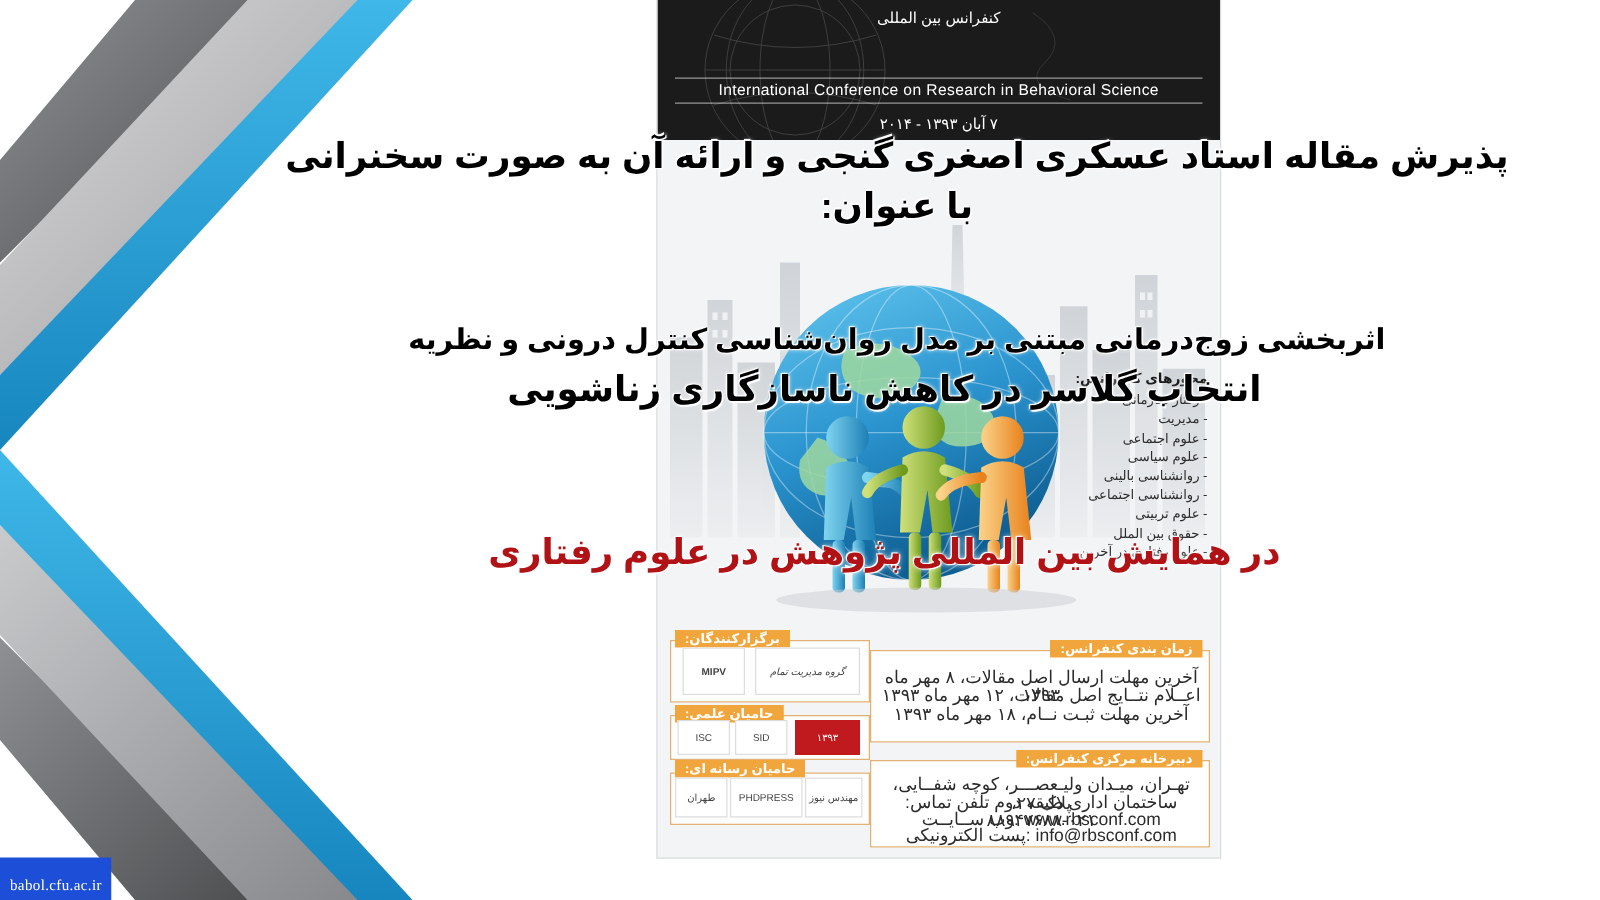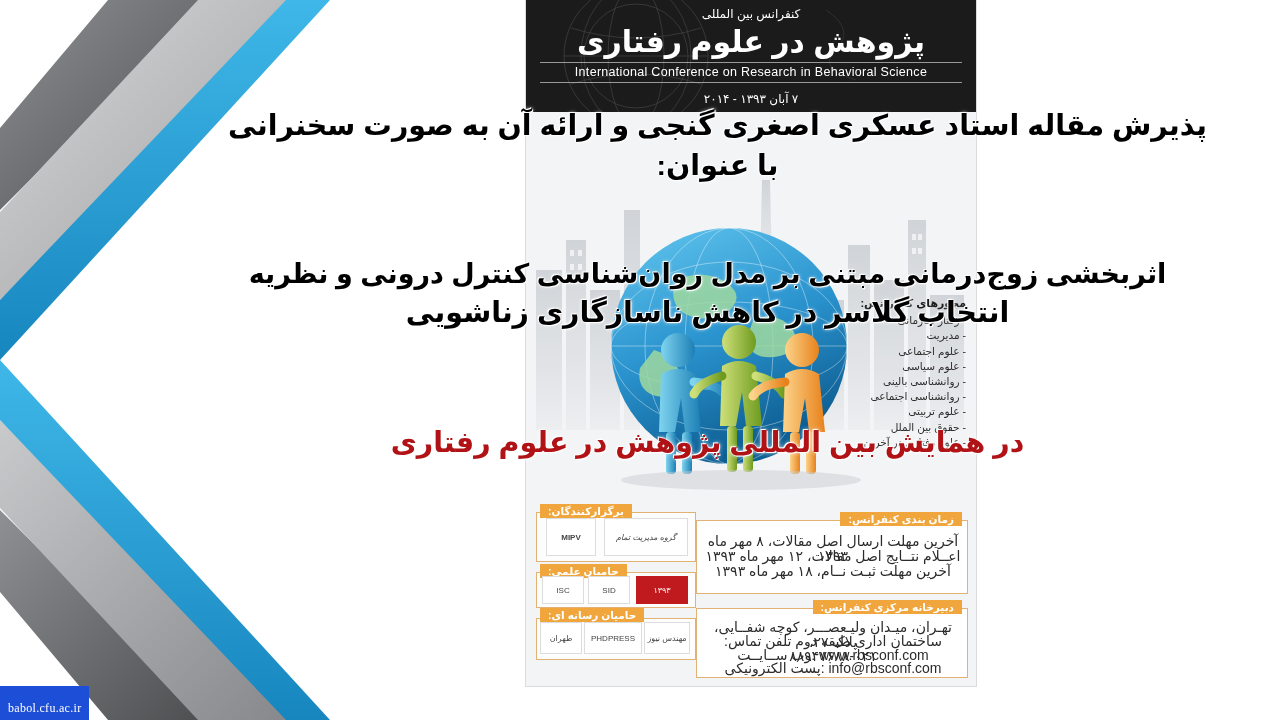--- a/index.html
+++ b/index.html
@@ -96,21 +96,21 @@
   }
 
   
   .ovl{
     position:absolute;text-align:center;color:#000000;font-weight:bold;
     text-shadow:0 0 2px #ffffff,0 0 4px #ffffff,1px 1px 0 #ffffff,-1px -1px 0 #ffffff;
     line-height:1.42;
   }
   #ovl-line1{left:170px;top:105px;width:1095px;font-size:28.5px;}
   #ovl-line2{left:170px;top:145px;width:1095px;font-size:28.5px;}
-  #ovl-line3{left:150px;top:255px;width:1115px;font-size:27px;}
+  #ovl-line3{left:160px;top:255px;width:1115px;font-size:23px;}
   #ovl-line4{left:150px;top:292px;width:1115px;font-size:28.5px;}
   #ovl-line6{left:150px;top:422px;width:1115px;font-size:28.5px;color:#b11216;
     text-shadow:0 0 2px #fff,0 0 5px #fff,1px 1px 0 #fff,-1px -1px 0 #fff;}
 
   
   .urlbadge{
     position:absolute;left:0;bottom:0;background:#1d4ed8;color:#ffffff;
     font-size:12px;padding:15px 8px 4px;direction:ltr;letter-spacing:.3px;
     font-family:"Liberation Serif","DejaVu Serif",serif;
   }
@@ -161,21 +161,20 @@
           <circle cx="110" cy="56" r="52"></circle>
           <ellipse cx="110" cy="56" rx="28" ry="72"></ellipse>
           <ellipse cx="110" cy="56" rx="55" ry="72"></ellipse>
           <line x1="38" y1="56" x2="182" y2="56"></line>
           <path d="M45 28 Q110 48 175 28"></path>
           <path d="M45 84 Q110 64 175 84"></path>
           <path d="M300 10 q30 20 10 40 q-20 18 20 30" stroke="#6d6f73"></path>
         </g>
       </svg>
       <div class="ptitle-small">کنفرانس بین المللی</div>
-      <div class="ptitle-big">پژوهش در علوم رفتاری</div>
       <div class="ptitle-en">International Conference on Research in Behavioral Science</div>
       <div class="pdate-fa">۷ آبان ۱۳۹۳ - ۲۰۱۴</div>
     </div>
 
 
     <div class="art">
       <svg width="450" height="360" viewBox="0 0 450 360" xmlns="http://www.w3.org/2000/svg">
         <defs>
           <linearGradient id="globeG" x1="0" y1="0" x2="0.4" y2="1">
             <stop offset="0%" stop-color="#63c7ef"></stop>

